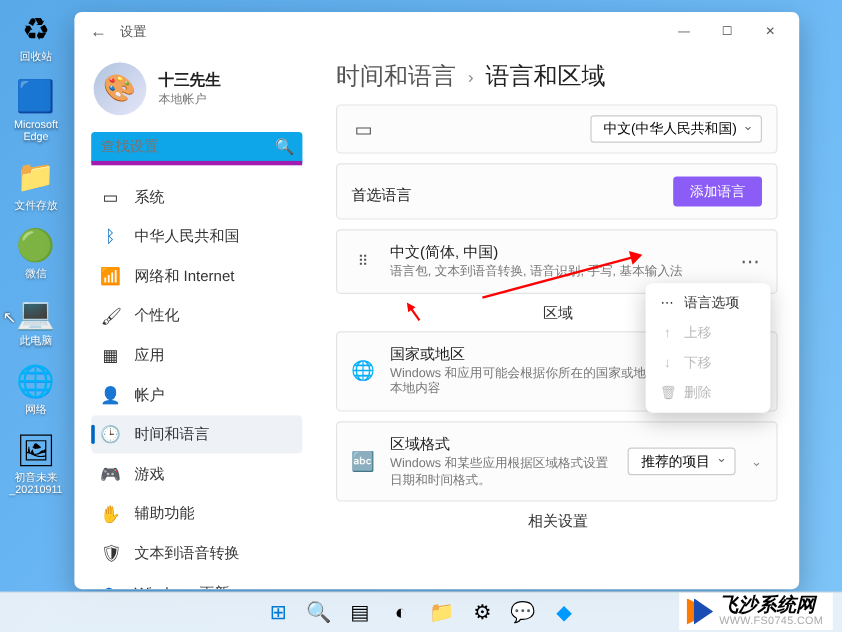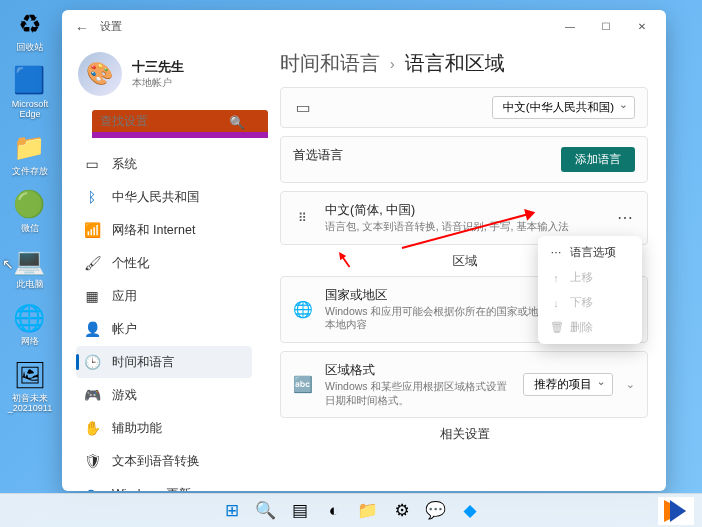--- a/index.html
+++ b/index.html
@@ -21,21 +21,21 @@
 
 .win-body { flex: 1; display: flex; overflow: hidden; }
 
 
 .sidebar { width: 200px; padding: 6px 10px 10px 14px; display: flex; flex-direction: column; }
 .profile { display: flex; align-items: center; gap: 10px; padding: 4px 2px 14px; }
 .profile .avatar { width: 44px; height: 44px; border-radius: 50%; background: linear-gradient(135deg,#b0c4de,#e6e6fa); display:flex;align-items:center;justify-content:center;font-size:22px; }
 .profile .uname { font-size: 13px; font-weight: 600; color: #222; }
 .profile .uacct { font-size: 10px; color: #777; }
 .searchbox { position: relative; margin-bottom: 10px; }
-.searchbox input { width: 100%; height: 28px; border: none; border-bottom: 6px solid #a21caf; background: #c2410c; border-radius: 3px 3px 0 0; padding: 0 26px 0 8px; font-size: 12px; outline: none; margin-left: 16px; }
+.searchbox input { width: 100%; height: 28px; border: none; border-bottom: 4px solid #a21caf; background: #0ea5e9; border-radius: 3px 3px 0 0; padding: 0 26px 0 8px; font-size: 12px; outline: none; }
 .searchbox .sicon { position: absolute; right: 6px; top: 5px; font-size: 13px; color: #666; }
 .nav { display: flex; flex-direction: column; gap: 1px; }
 .nav-item { display: flex; align-items: center; height: 32px; padding: 0 8px; border-radius: 4px; font-size: 12.5px; color: #333; cursor: pointer; gap: 12px; position: relative; }
 .nav-item.active { background: #eef2f7; }
 .nav-item.active::before { content: ""; position: absolute; left: 0; top: 8px; bottom: 8px; width: 3px; background: #0067c0; border-radius: 2px; }
 .nav-item .nicon { width: 16px; font-size: 14px; text-align: center; }
 
 
 .main { flex: 1; padding: 8px 18px 10px 18px; overflow-y: auto; position: relative; }
 .breadcrumb { display: flex; align-items: center; gap: 10px; font-size: 20px; color: #222; margin-bottom: 10px; }
@@ -47,24 +47,24 @@
 .card .cicon { width: 20px; font-size: 16px; color: #555; display:flex; align-items:center; justify-content:center;}
 .card .ctext { flex: 1; }
 .card .ctitle { font-size: 12.5px; color: #222; }
 .card .csub { font-size: 10.5px; color: #777; margin-top: 1px; line-height: 1.3; }
 .card .chevr { font-size: 11px; color: #888; }
 
 .dropdown-chip { border: 1px solid #ccc; border-radius: 3px; padding: 3px 20px 3px 10px; font-size: 11.5px; position: relative; background:#fff; cursor:pointer;}
 .dropdown-chip::after { content: "⌄"; position: absolute; right: 6px; top: 1px; font-size: 11px; color: #666; }
 
 .section-hdr { font-size: 12.5px; color: #333; margin: 4px 0 6px 2px; text-align: center; }
-.pref-row { display: flex; align-items: flex-start; gap: 28px; }
+.pref-row { display: flex; align-items: flex-end; gap: 28px; }
 .pref-info .pt { font-size: 12.5px; color: #222; }
 .pref-info .pd { font-size: 10.5px; color: #777; margin-top: 1px; max-width: 190px; line-height:1.3;}
-.btn-primary { background: #0f766e; color: #fff; border: none; border-radius: 3px; padding: 5px 14px; font-size: 11.5px; cursor: pointer; margin-left:auto;}
+.btn-primary { background: #8b5cf6; color: #fff; border: none; border-radius: 3px; padding: 5px 14px; font-size: 11.5px; cursor: pointer; margin-left:auto;}
 
 .context-menu { position: absolute; right: 24px; top: 194px; width: 104px; background: #fff; border-radius: 6px; box-shadow: 0 6px 18px rgba(0,0,0,.22); padding: 4px; font-size: 11.5px; z-index: 10; }
 .cm-item { display: flex; align-items: center; gap: 8px; padding: 5px 8px; border-radius: 3px; cursor: pointer; color:#333;}
 .cm-item.disabled { color: #bbb; cursor: default; }
 .cm-item .cmi { width: 12px; font-size: 11px; text-align:center;}
 
 .red-arrow1 { position: absolute; font-size: 22px; left: 73px; top: 206px; transform: rotate(-35deg); pointer-events:none;}
 .red-arrow2 { position: absolute; left: 140px; top: 205px; width: 136px; height: 2px; background: red; pointer-events:none;}
 .red-arrow2::after { content:""; position:absolute; right:-2px; top:-5px; border-left:10px solid red; border-top:6px solid transparent; border-bottom:6px solid transparent;}
 .red-arrow2 { transform: rotate(-15deg); transform-origin: left center; }
@@ -280,13 +280,17 @@
   <div class="tb-icon">▤</div>
   <div class="tb-icon">◐</div>
   <div class="tb-icon">📁</div>
   <div class="tb-icon">⚙</div>
   <div class="tb-icon">💬</div>
   <div class="tb-icon" style="color:#0099ff;">◆</div>
 </div>
 
 <div class="watermark">
   <div class="wlogo"></div>
+  <div style="display:flex;flex-direction:column;line-height:1;">
+    <span>飞沙系统网</span>
+    <span class="wurl">WWW.FS0745.COM</span>
+  </div>
 </div>
 
 </body></html>

